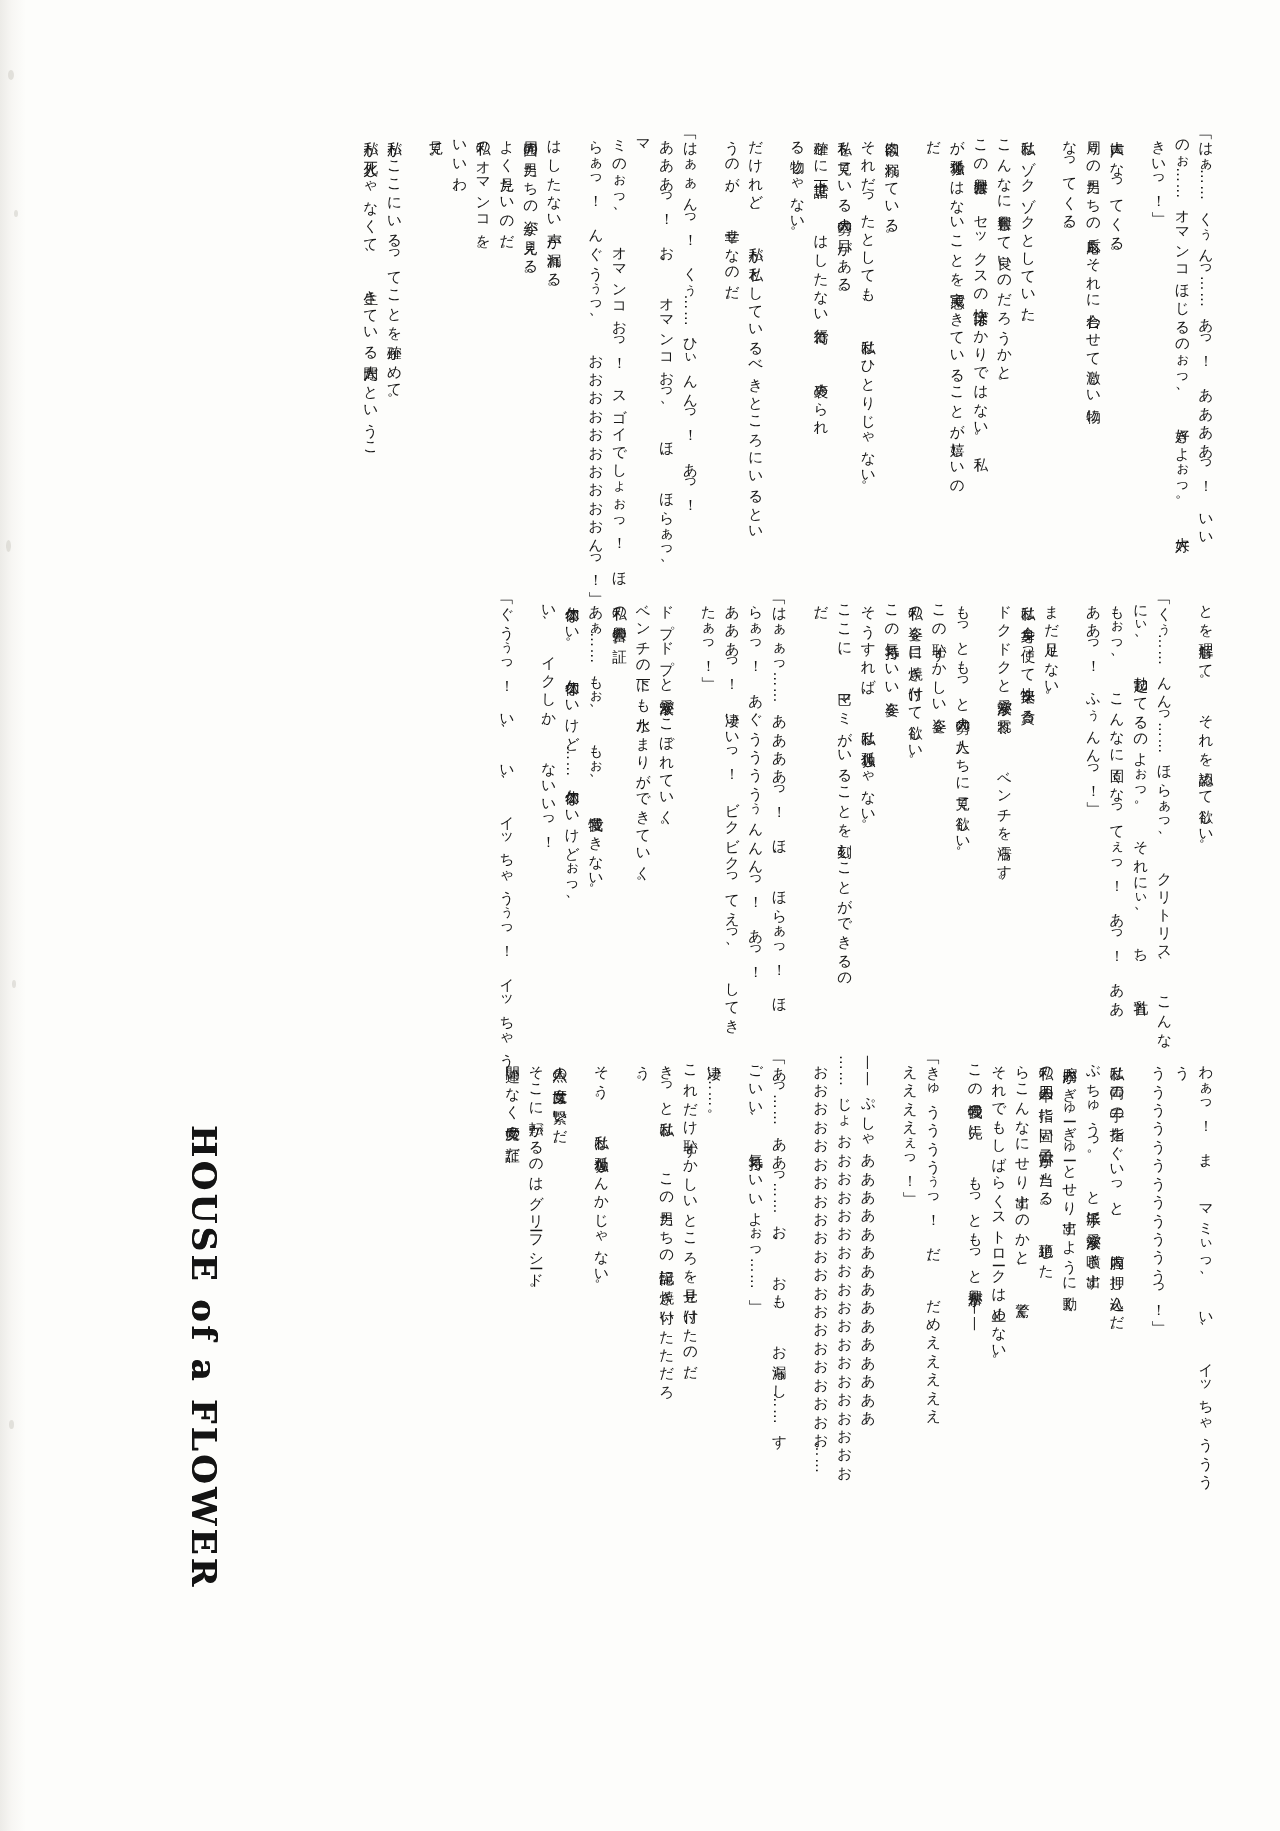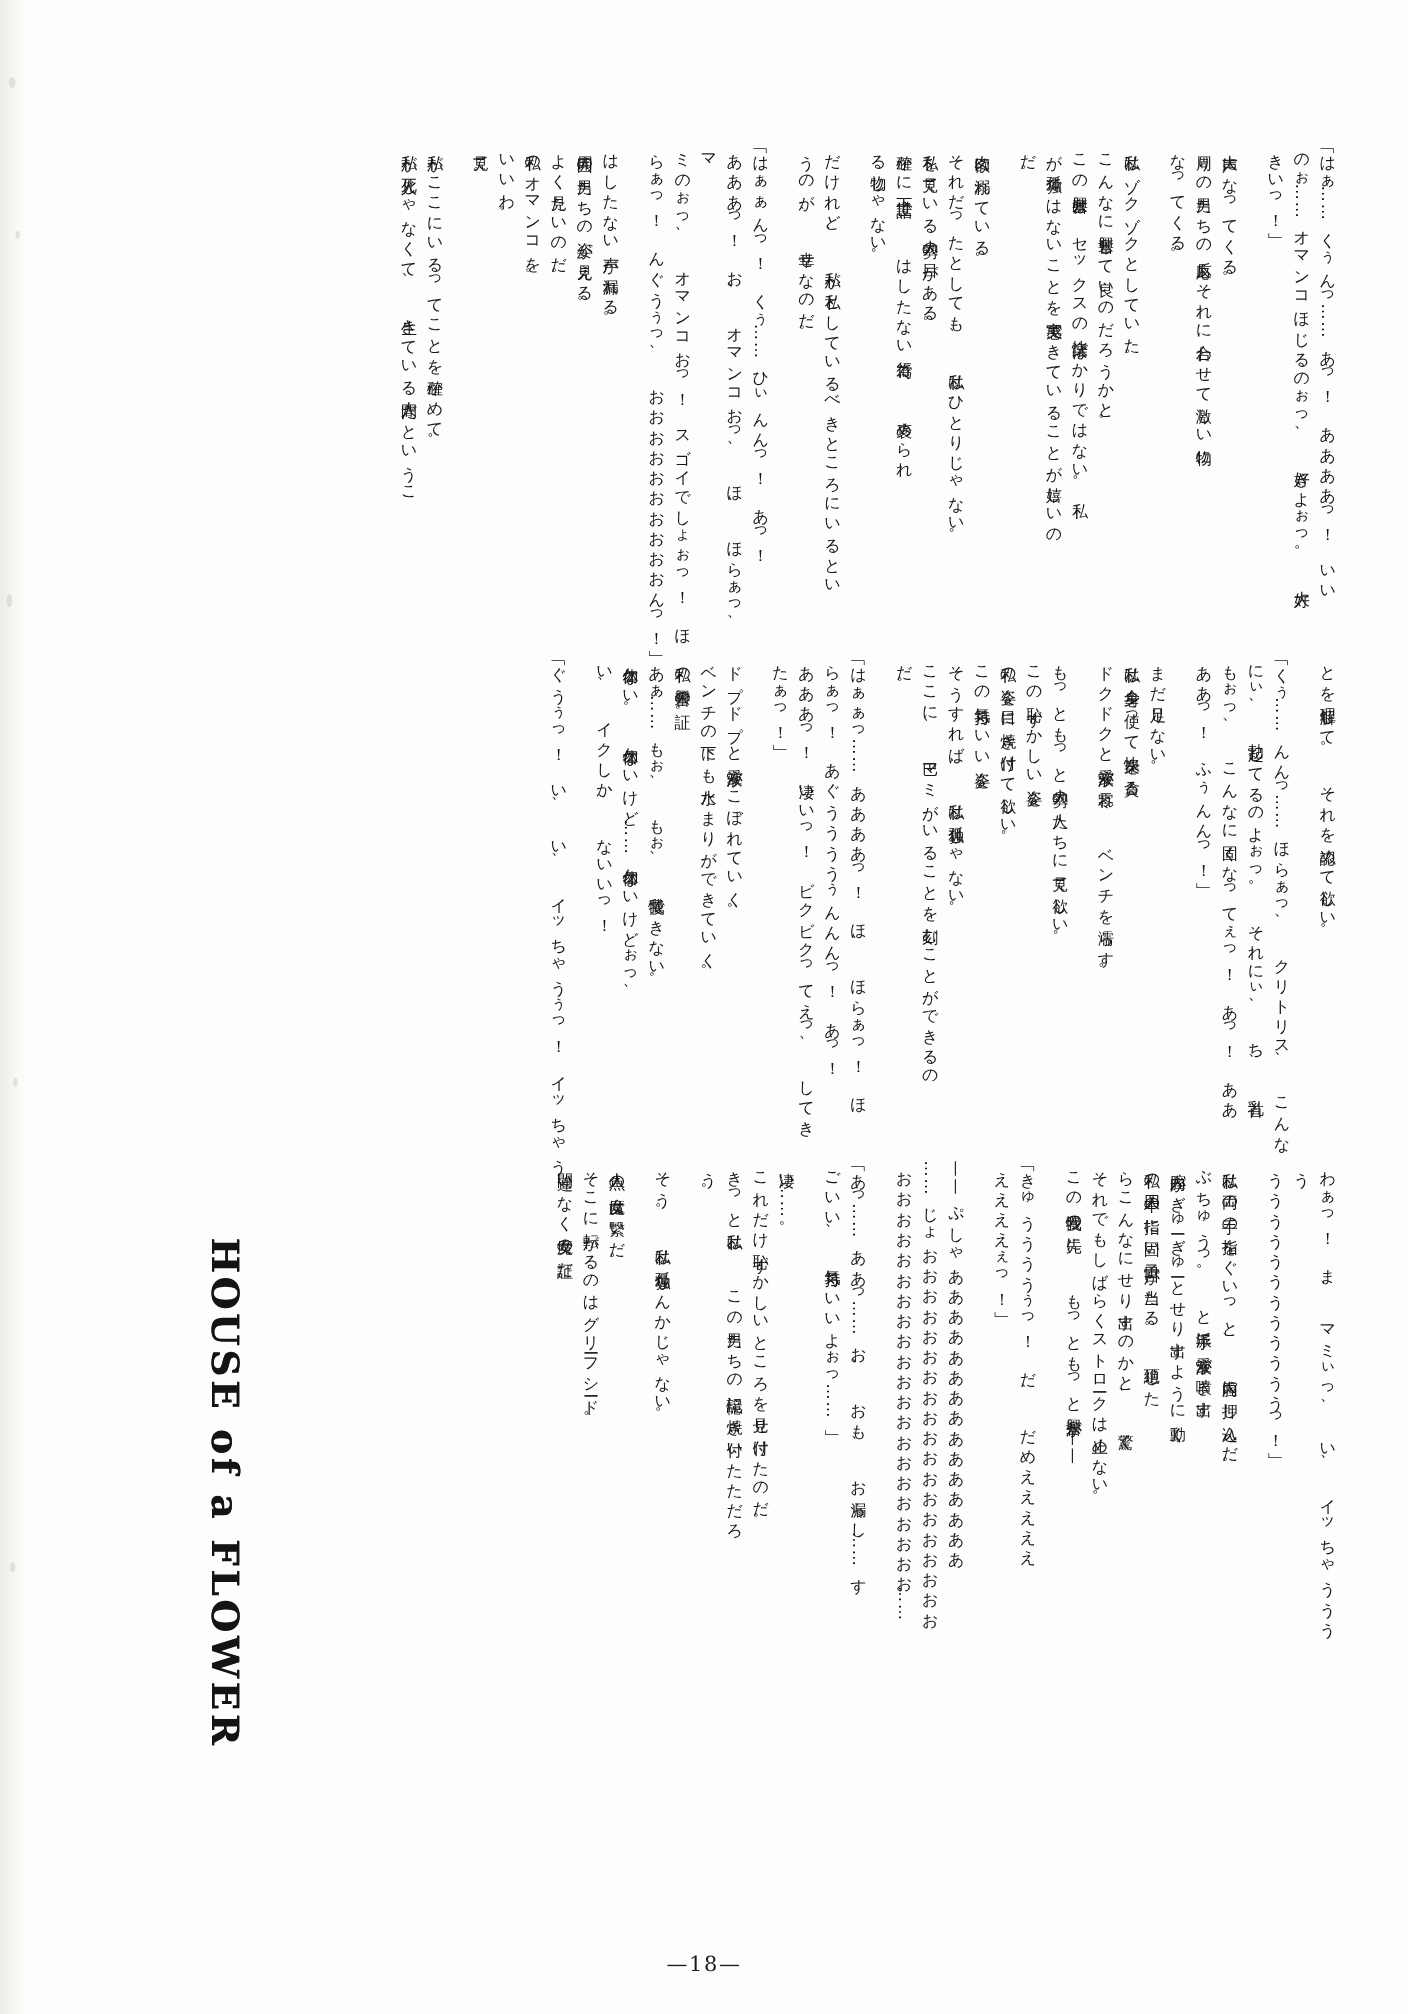--- a/index.html
+++ b/index.html
@@ -184,15 +184,14 @@
 きっと私は、　この男たちの記憶に焼き付いたただろ
 う。</div>
     <div class="vcol">そう。　私は孤独なんかじゃない。</div>
     <div class="vcol">人魚の魔女は繋いだ。
 そこに転がるのはグリーフシード。
 間違いなく魔女の証だ。</div>
   </div>
 
   <div class="ornament-title">HOUSE of a FLOWER</div>
 
-  <div class="page-number">—18—</div>
 
 </div>
 
 </body></html>

